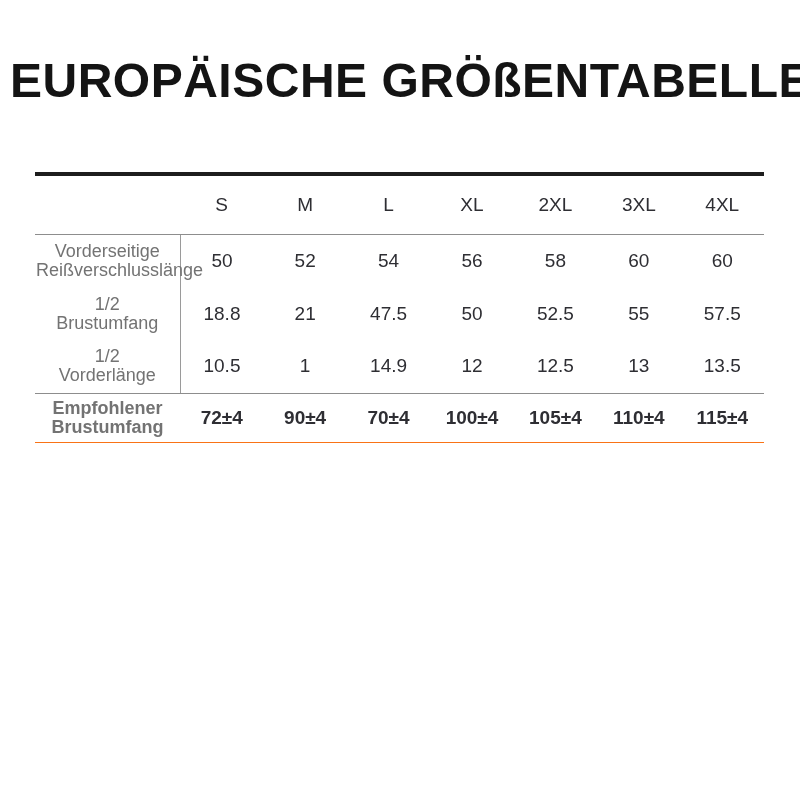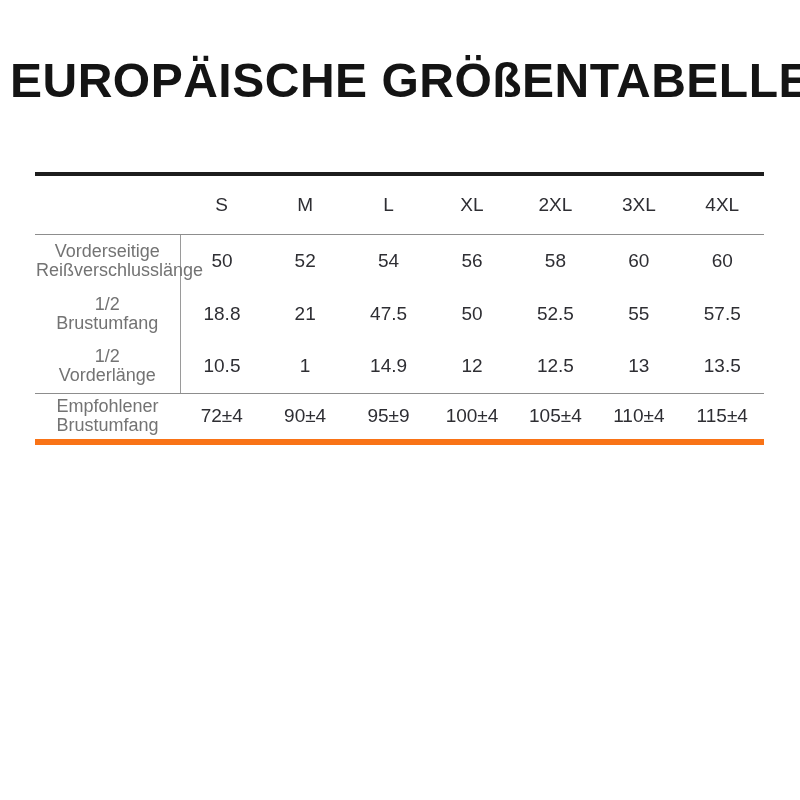--- a/index.html
+++ b/index.html
@@ -46,21 +46,21 @@
     color: #2e2e33;
   }
   td.label {
     font-size: 18px;
     line-height: 19px;
     color: #737373;
     border-right: 1px solid #9a9a9a;
     white-space: nowrap;
   }
   tr.last-body td { border-bottom: 1px solid #8d8d8d; }
-  tfoot td { height: 49px; border-bottom: 6px solid #f97316; }
+  tfoot td { height: 49px; border-bottom: 1px solid #f97316; font-weight: bold; }
   tfoot td.label { border-right: none; }
 </style>
 </head>
 <body>
 
 <h1 class="page-title">EUROPÄISCHE GRÖßENTABELLE</h1>
 
 <table class="size-table">
   <colgroup>
     <col class="c-label">
@@ -126,20 +126,20 @@
     </tr>
   </tbody>
   <tfoot>
     <tr>
       <td class="label">
         <div>Empfohlener</div>
         <div>Brustumfang</div>
       </td>
       <td>72±4</td>
       <td>90±4</td>
-      <td>95±9</td>
+      <td>70±4</td>
       <td>100±4</td>
       <td>105±4</td>
       <td>110±4</td>
       <td>115±4</td>
     </tr>
   </tfoot>
 </table>
 
 </body></html>

